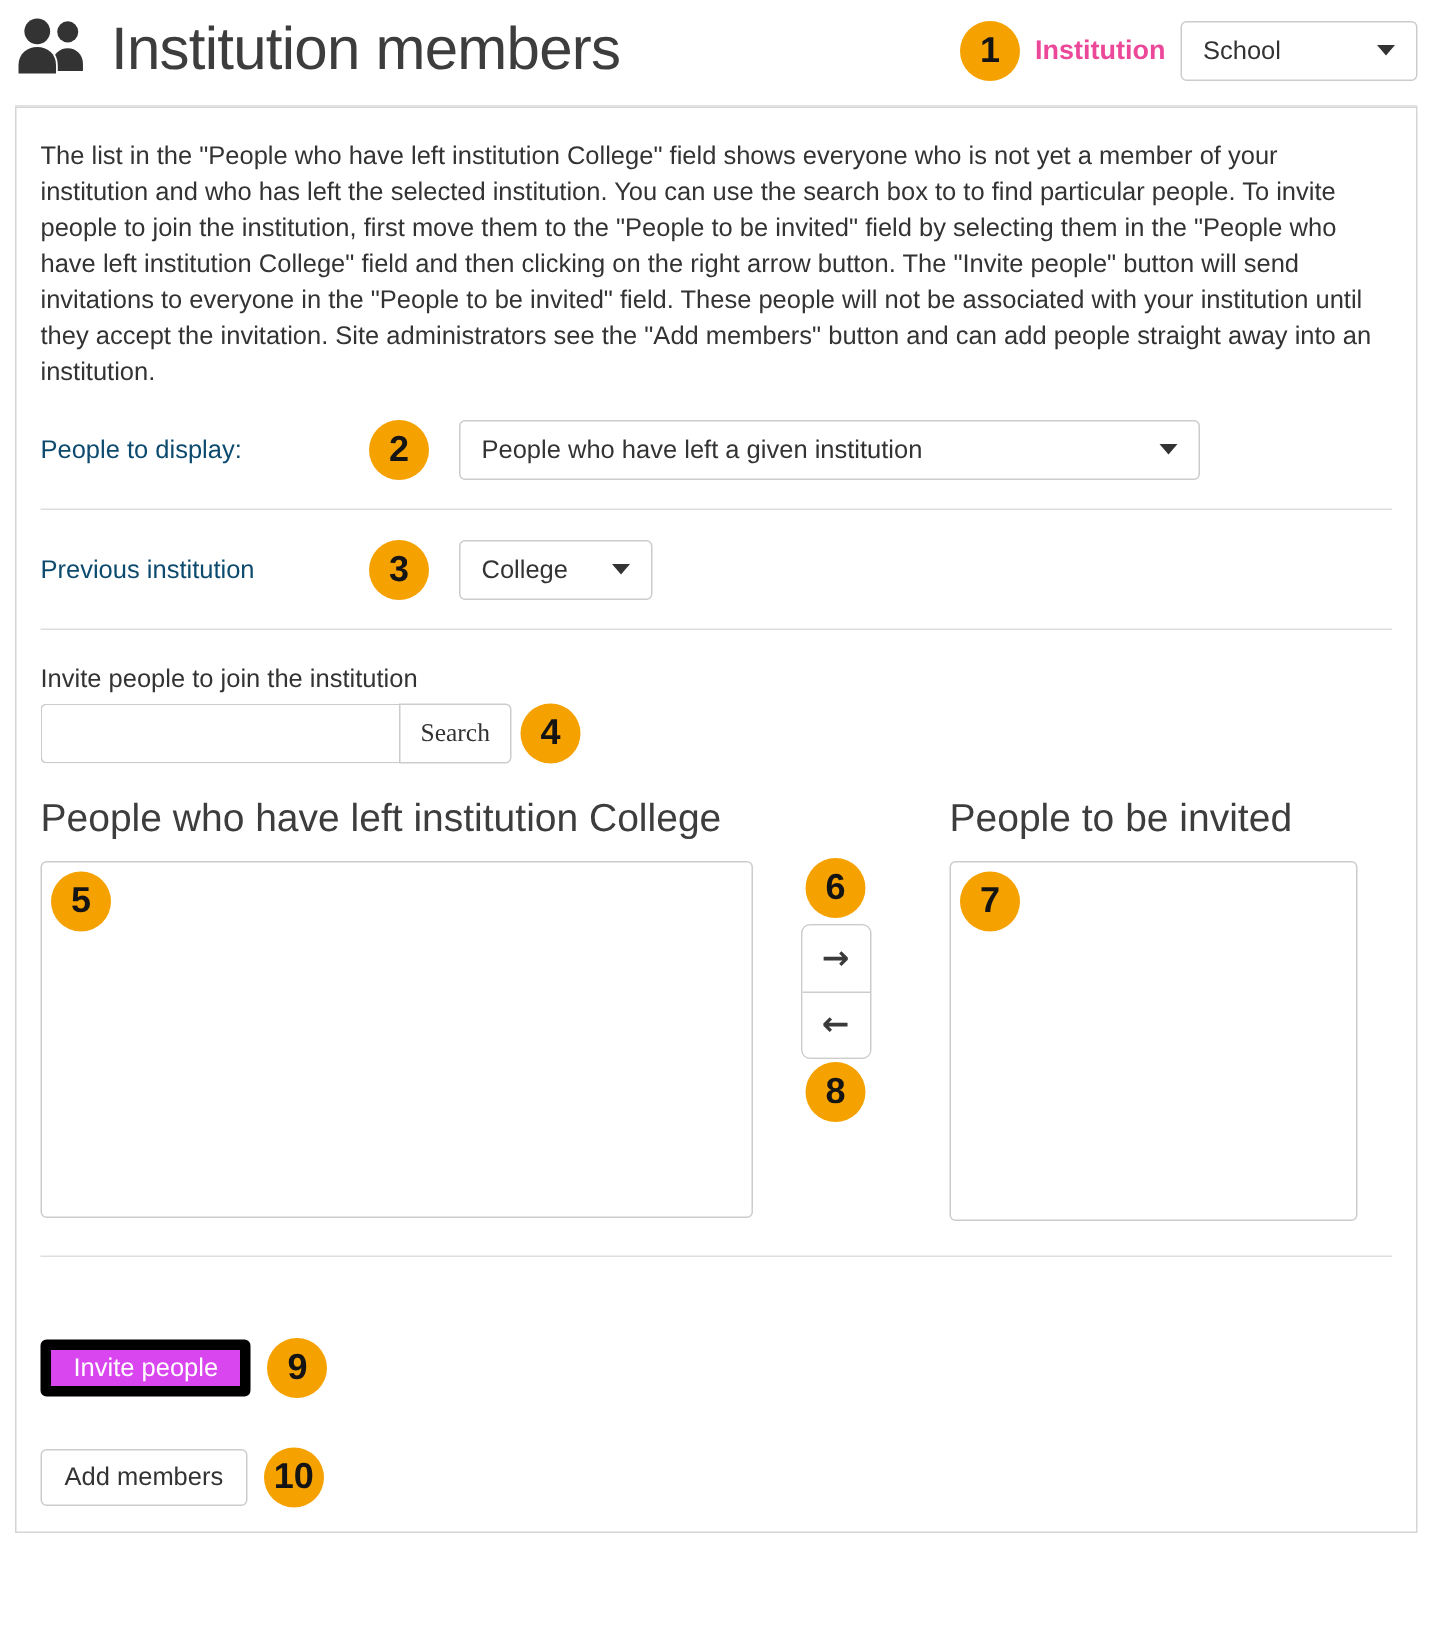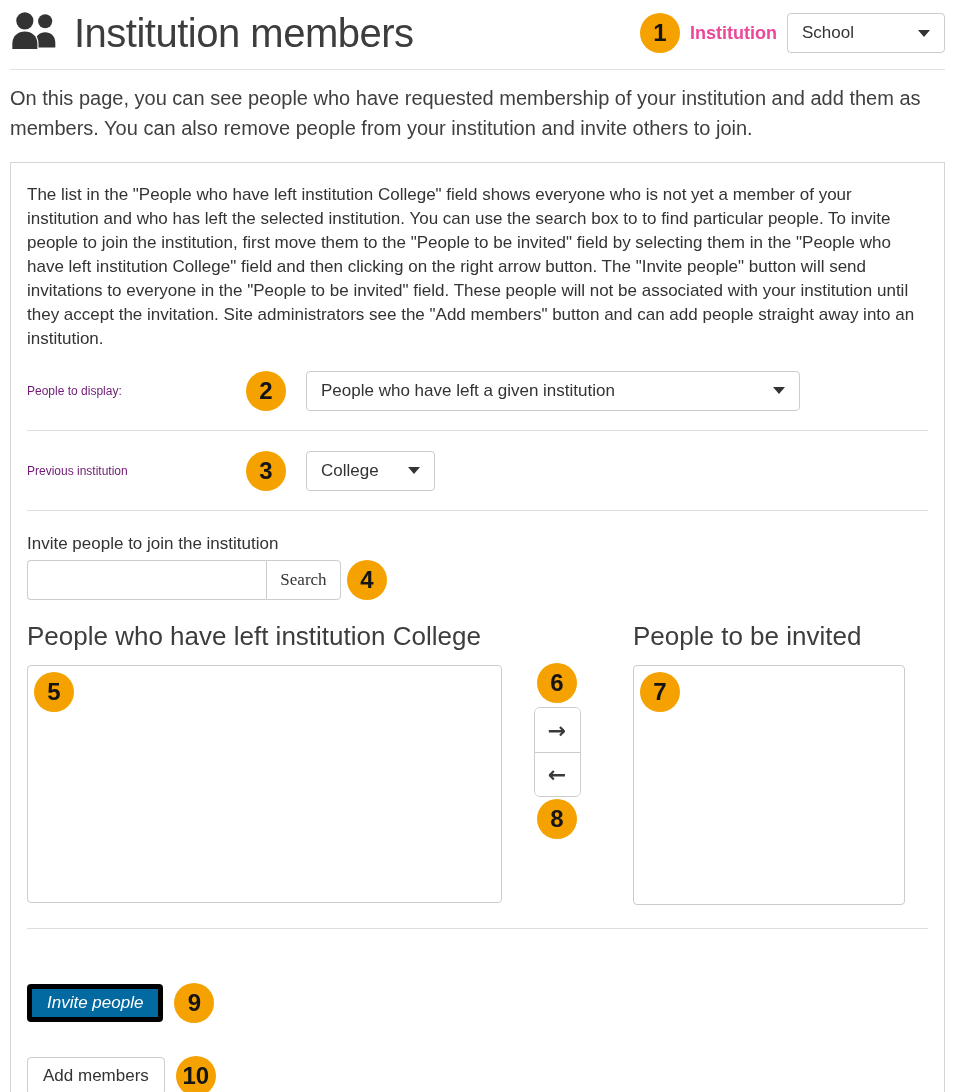--- a/index.html
+++ b/index.html
@@ -59,21 +59,21 @@
 
   
   .panel {
     border: 1px solid #d5d5d5;
     padding: 20px 16px 16px 16px;
   }
   .explanation { font-size: 17px; line-height: 24px; color: #333; }
   .divider { border: 0; border-top: 1px solid #dedede; }
 
   .form-row { display: flex; align-items: center; height: 79px; }
-  .form-label { font-size: 12px; color: #701a75; flex: 0 0 219px; }
+  .form-label { font-size: 17px; color: #0c4a6e; flex: 0 0 219px; }
   .form-row .badge { margin-right: 20px; }
 
   
   .search-block { margin-top: 23px; }
   .search-label { font-size: 17px; color: #333; display: block; }
   .search-row { display: flex; align-items: center; margin-top: 6px; }
   .search-input {
     width: 239px; height: 40px; border: 1px solid #cccccc;
     border-radius: 4px 0 0 4px; border-right: 0;
     padding: 0 10px; font-size: 17px; font-family: "Liberation Sans", sans-serif;
@@ -123,21 +123,21 @@
 
   
   .actions-divider { margin-top: 23px; }
   .action-row { display: flex; align-items: center; }
   .row-invite { margin-top: 54px; }
   .row-add { margin-top: 33px; }
   .btn {
     height: 38px; padding: 0 15px; font-size: 17px; border-radius: 4px;
     font-family: "Liberation Sans", sans-serif; cursor: pointer;
   }
-  .btn-primary { background: #0369a1; border: 5px solid #000000; color: #fff; font-style: italic; }
+  .btn-primary { background: #d946ef; border: 7px solid #000000; color: #fff; }
   .btn-default { background: #fff; border: 1px solid #cccccc; color: #333; }
   .action-row .badge { margin-left: 11px; }
 </style>
 </head>
 <body>
 
 <div class="page">
 
   <div class="header">
     <div class="title-wrap">
@@ -158,21 +158,20 @@
     <div class="inst-wrap">
       <span class="badge">1</span>
       <span class="inst-label">Institution</span>
       <div class="selectbox sel-inst">
         <span>School</span>
         <span class="caret"></span>
       </div>
     </div>
   </div>
 
-  <p class="intro">On this page, you can see people who have requested membership of your institution and add them as members. You can also remove people from your institution and invite others to join.</p>
 
   <div class="panel">
 
     <p class="explanation">The list in the "People who have left institution College" field shows everyone who is not yet a member of your institution and who has left the selected institution. You can use the search box to to find particular people. To invite people to join the institution, first move them to the "People to be invited" field by selecting them in the "People who have left institution College" field and then clicking on the right arrow button. The "Invite people" button will send invitations to everyone in the "People to be invited" field. These people will not be associated with your institution until they accept the invitation. Site administrators see the "Add members" button and can add people straight away into an institution.</p>
 
     <div class="form-row">
       <span class="form-label">People to display:</span>
       <span class="badge">2</span>
       <div class="selectbox sel-display">
         <span>People who have left a given institution</span>

